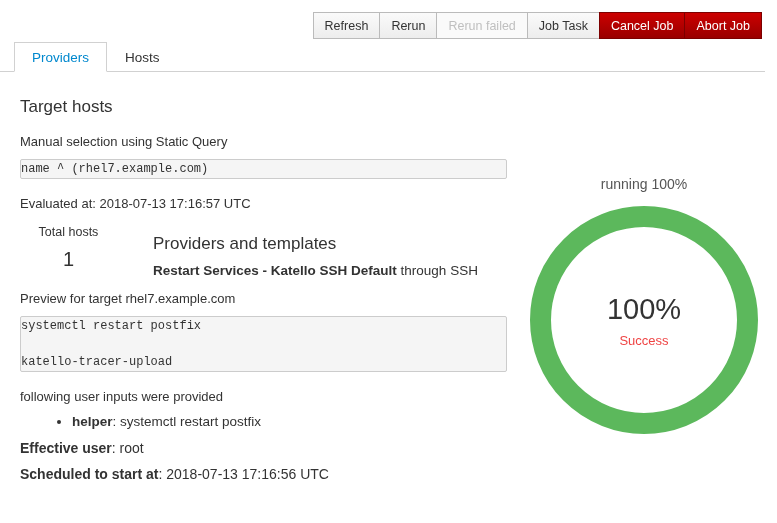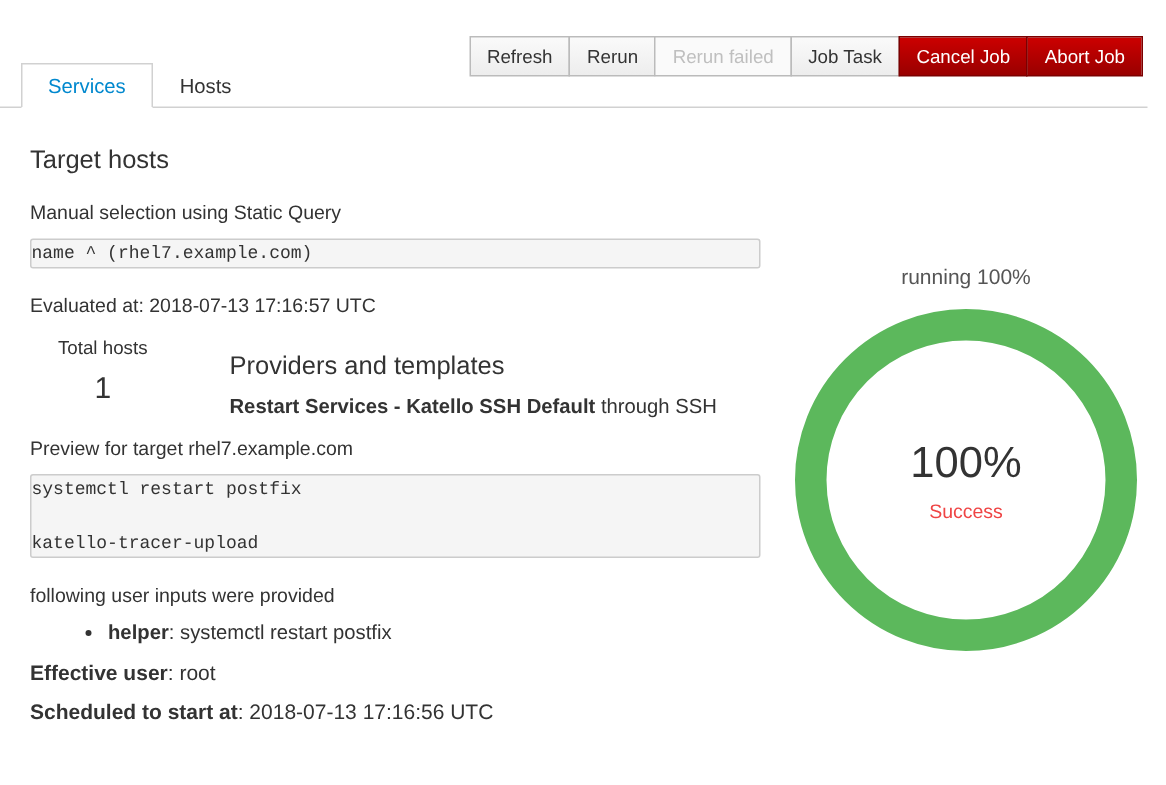--- a/index.html
+++ b/index.html
@@ -12,21 +12,21 @@
     position: relative;
     width: 777px;
     height: 523px;
     background: #fff;
     overflow: hidden;
   }
 
   
   .toolbar {
     position: absolute;
-    top: 24px;
+    top: 12px;
     right: 15px;
     display: flex;
   }
   .btn {
     font-family: "Liberation Sans", sans-serif;
     font-size: 12.5px;
     color: #333;
     background: linear-gradient(to bottom, #fafafa 0%, #ededed 100%);
     border: 1px solid #bbb;
     padding: 4px 11px;
@@ -148,21 +148,21 @@
   <div class="toolbar">
     <button class="btn">Refresh</button>
     <button class="btn">Rerun</button>
     <button class="btn disabled">Rerun failed</button>
     <button class="btn">Job Task</button>
     <button class="btn danger">Cancel Job</button>
     <button class="btn danger">Abort Job</button>
   </div>
 
   <div class="tabs">
-    <div class="tab active">Services</div>
+    <div class="tab active">Providers</div>
     <div class="tab">Hosts</div>
   </div>
 
   <div class="content">
 
     <div class="left-col">
       <div class="h-section">Target hosts</div>
       <div class="txt">Manual selection using Static Query</div>
       <div class="codebox">name ^ (rhel7.example.com)</div>
       <div class="txt">Evaluated at: 2018-07-13 17:16:57 UTC</div>

